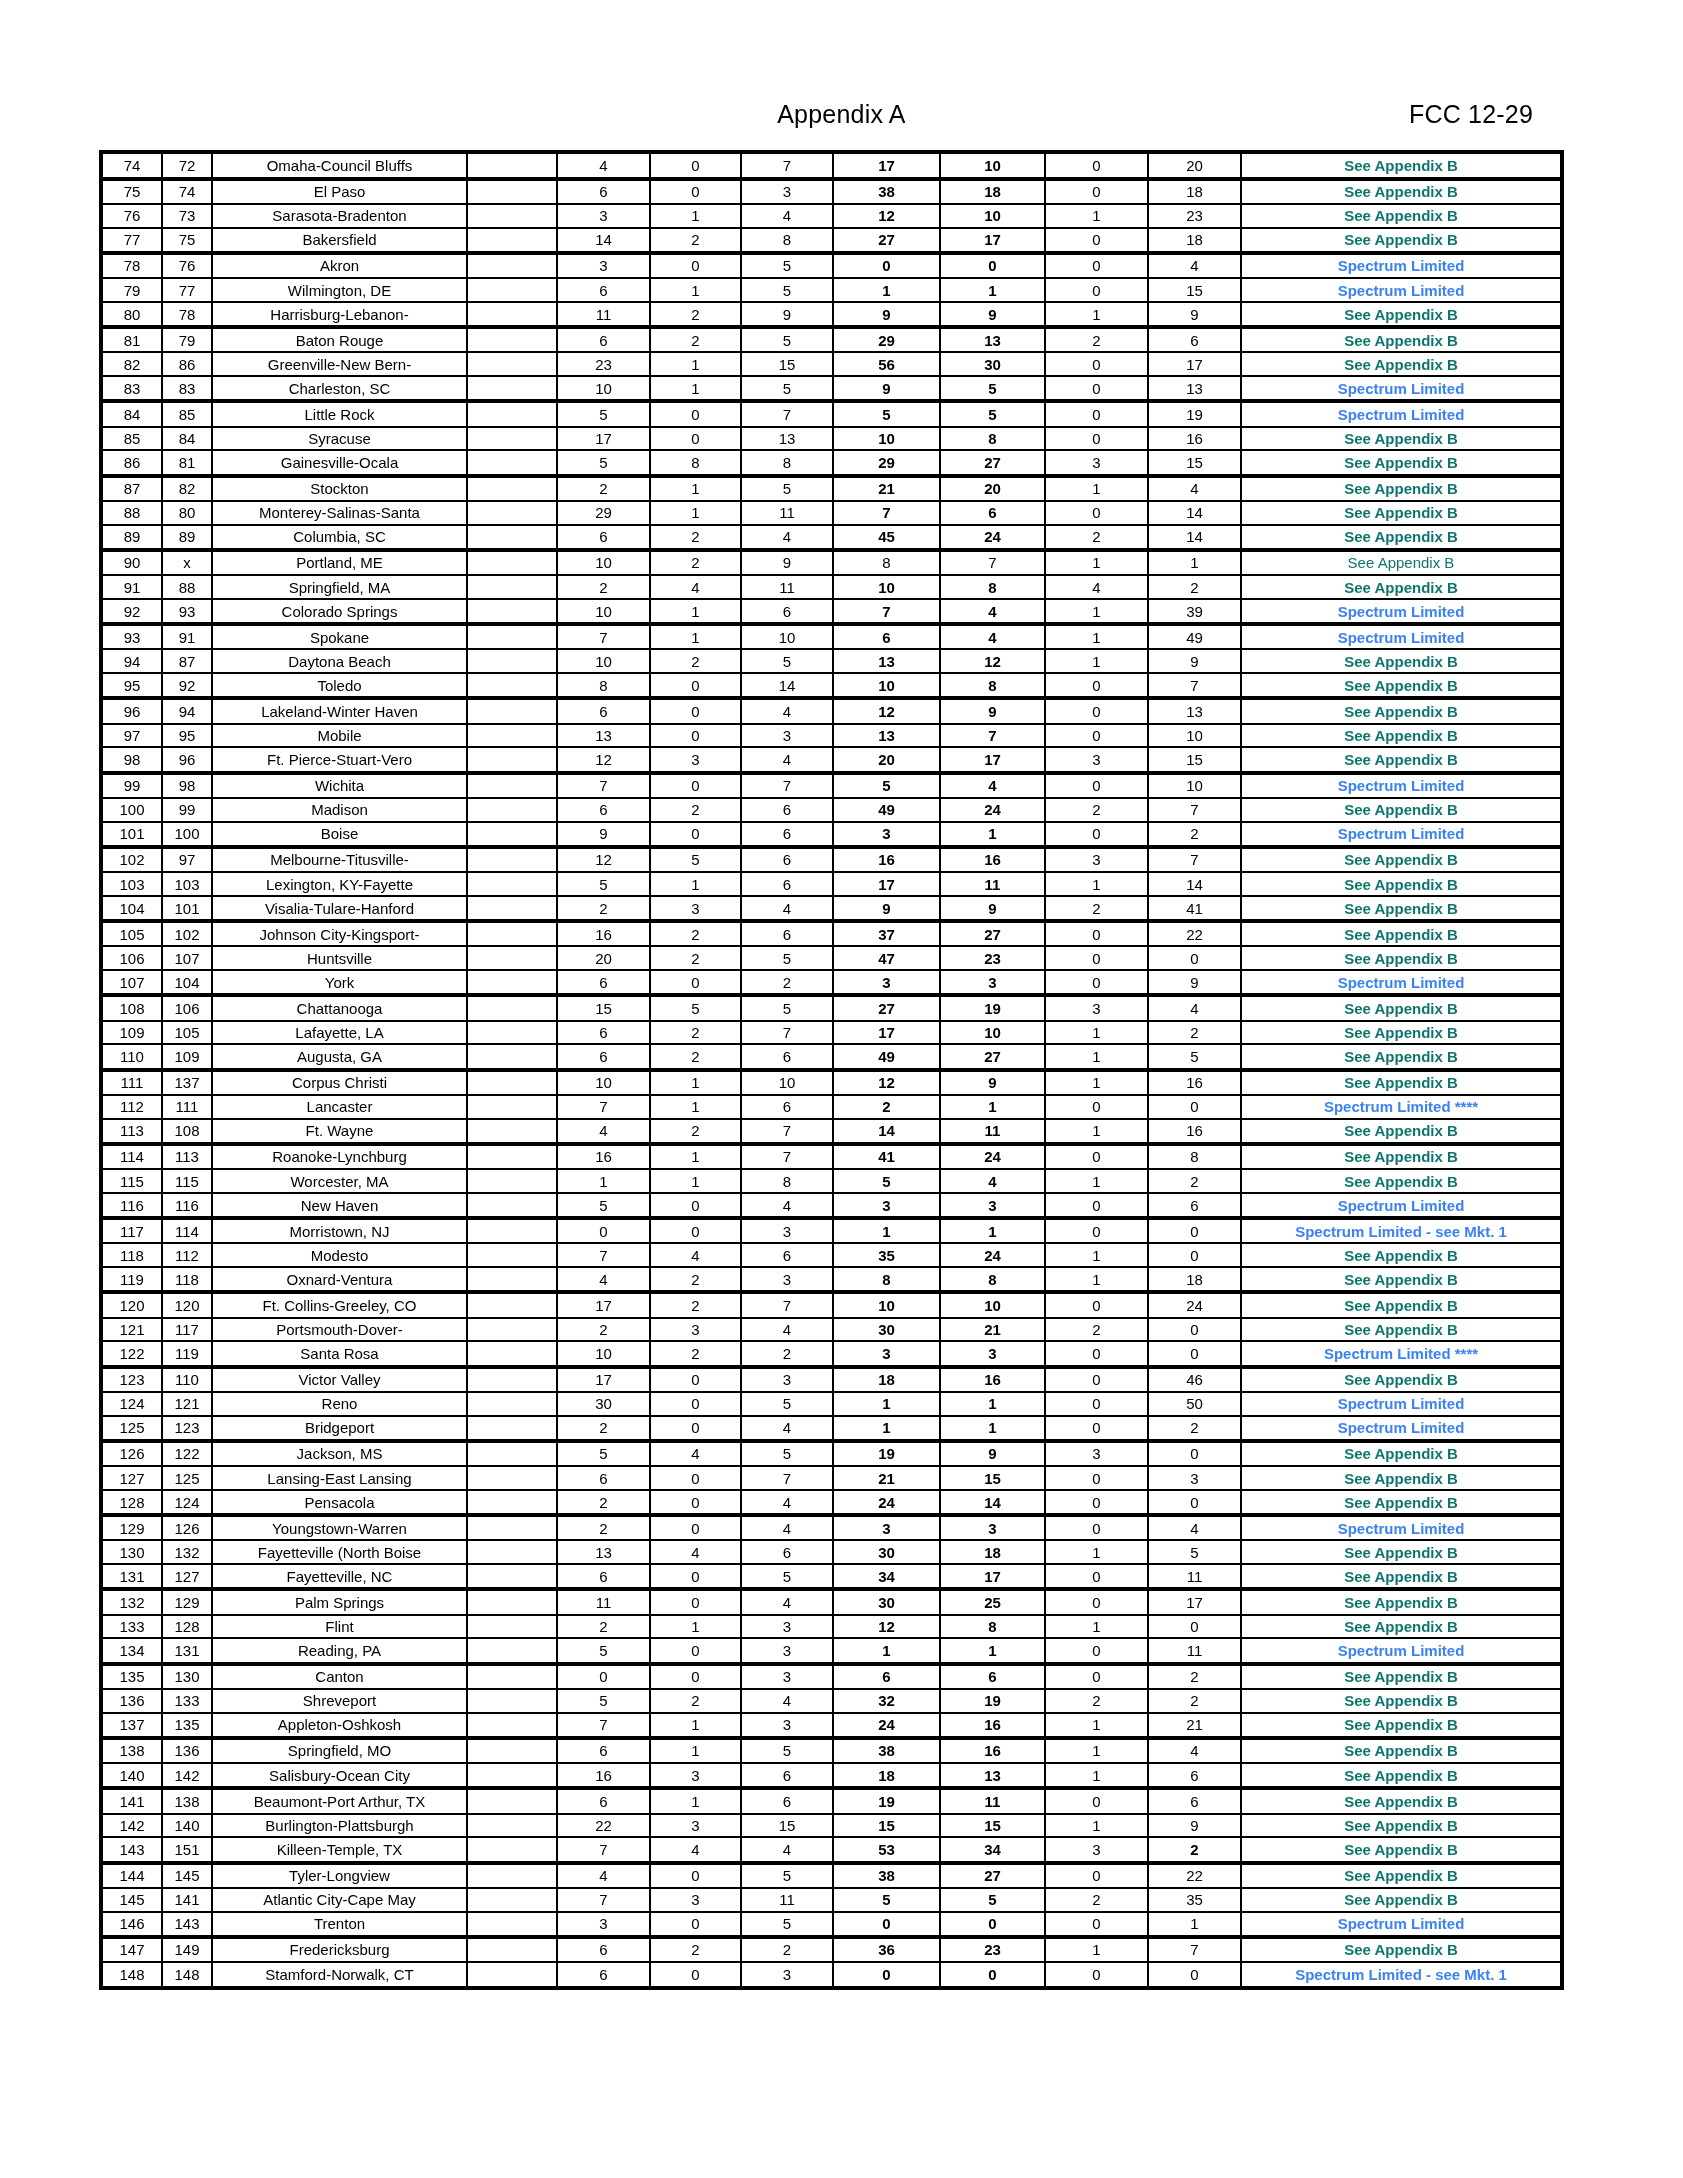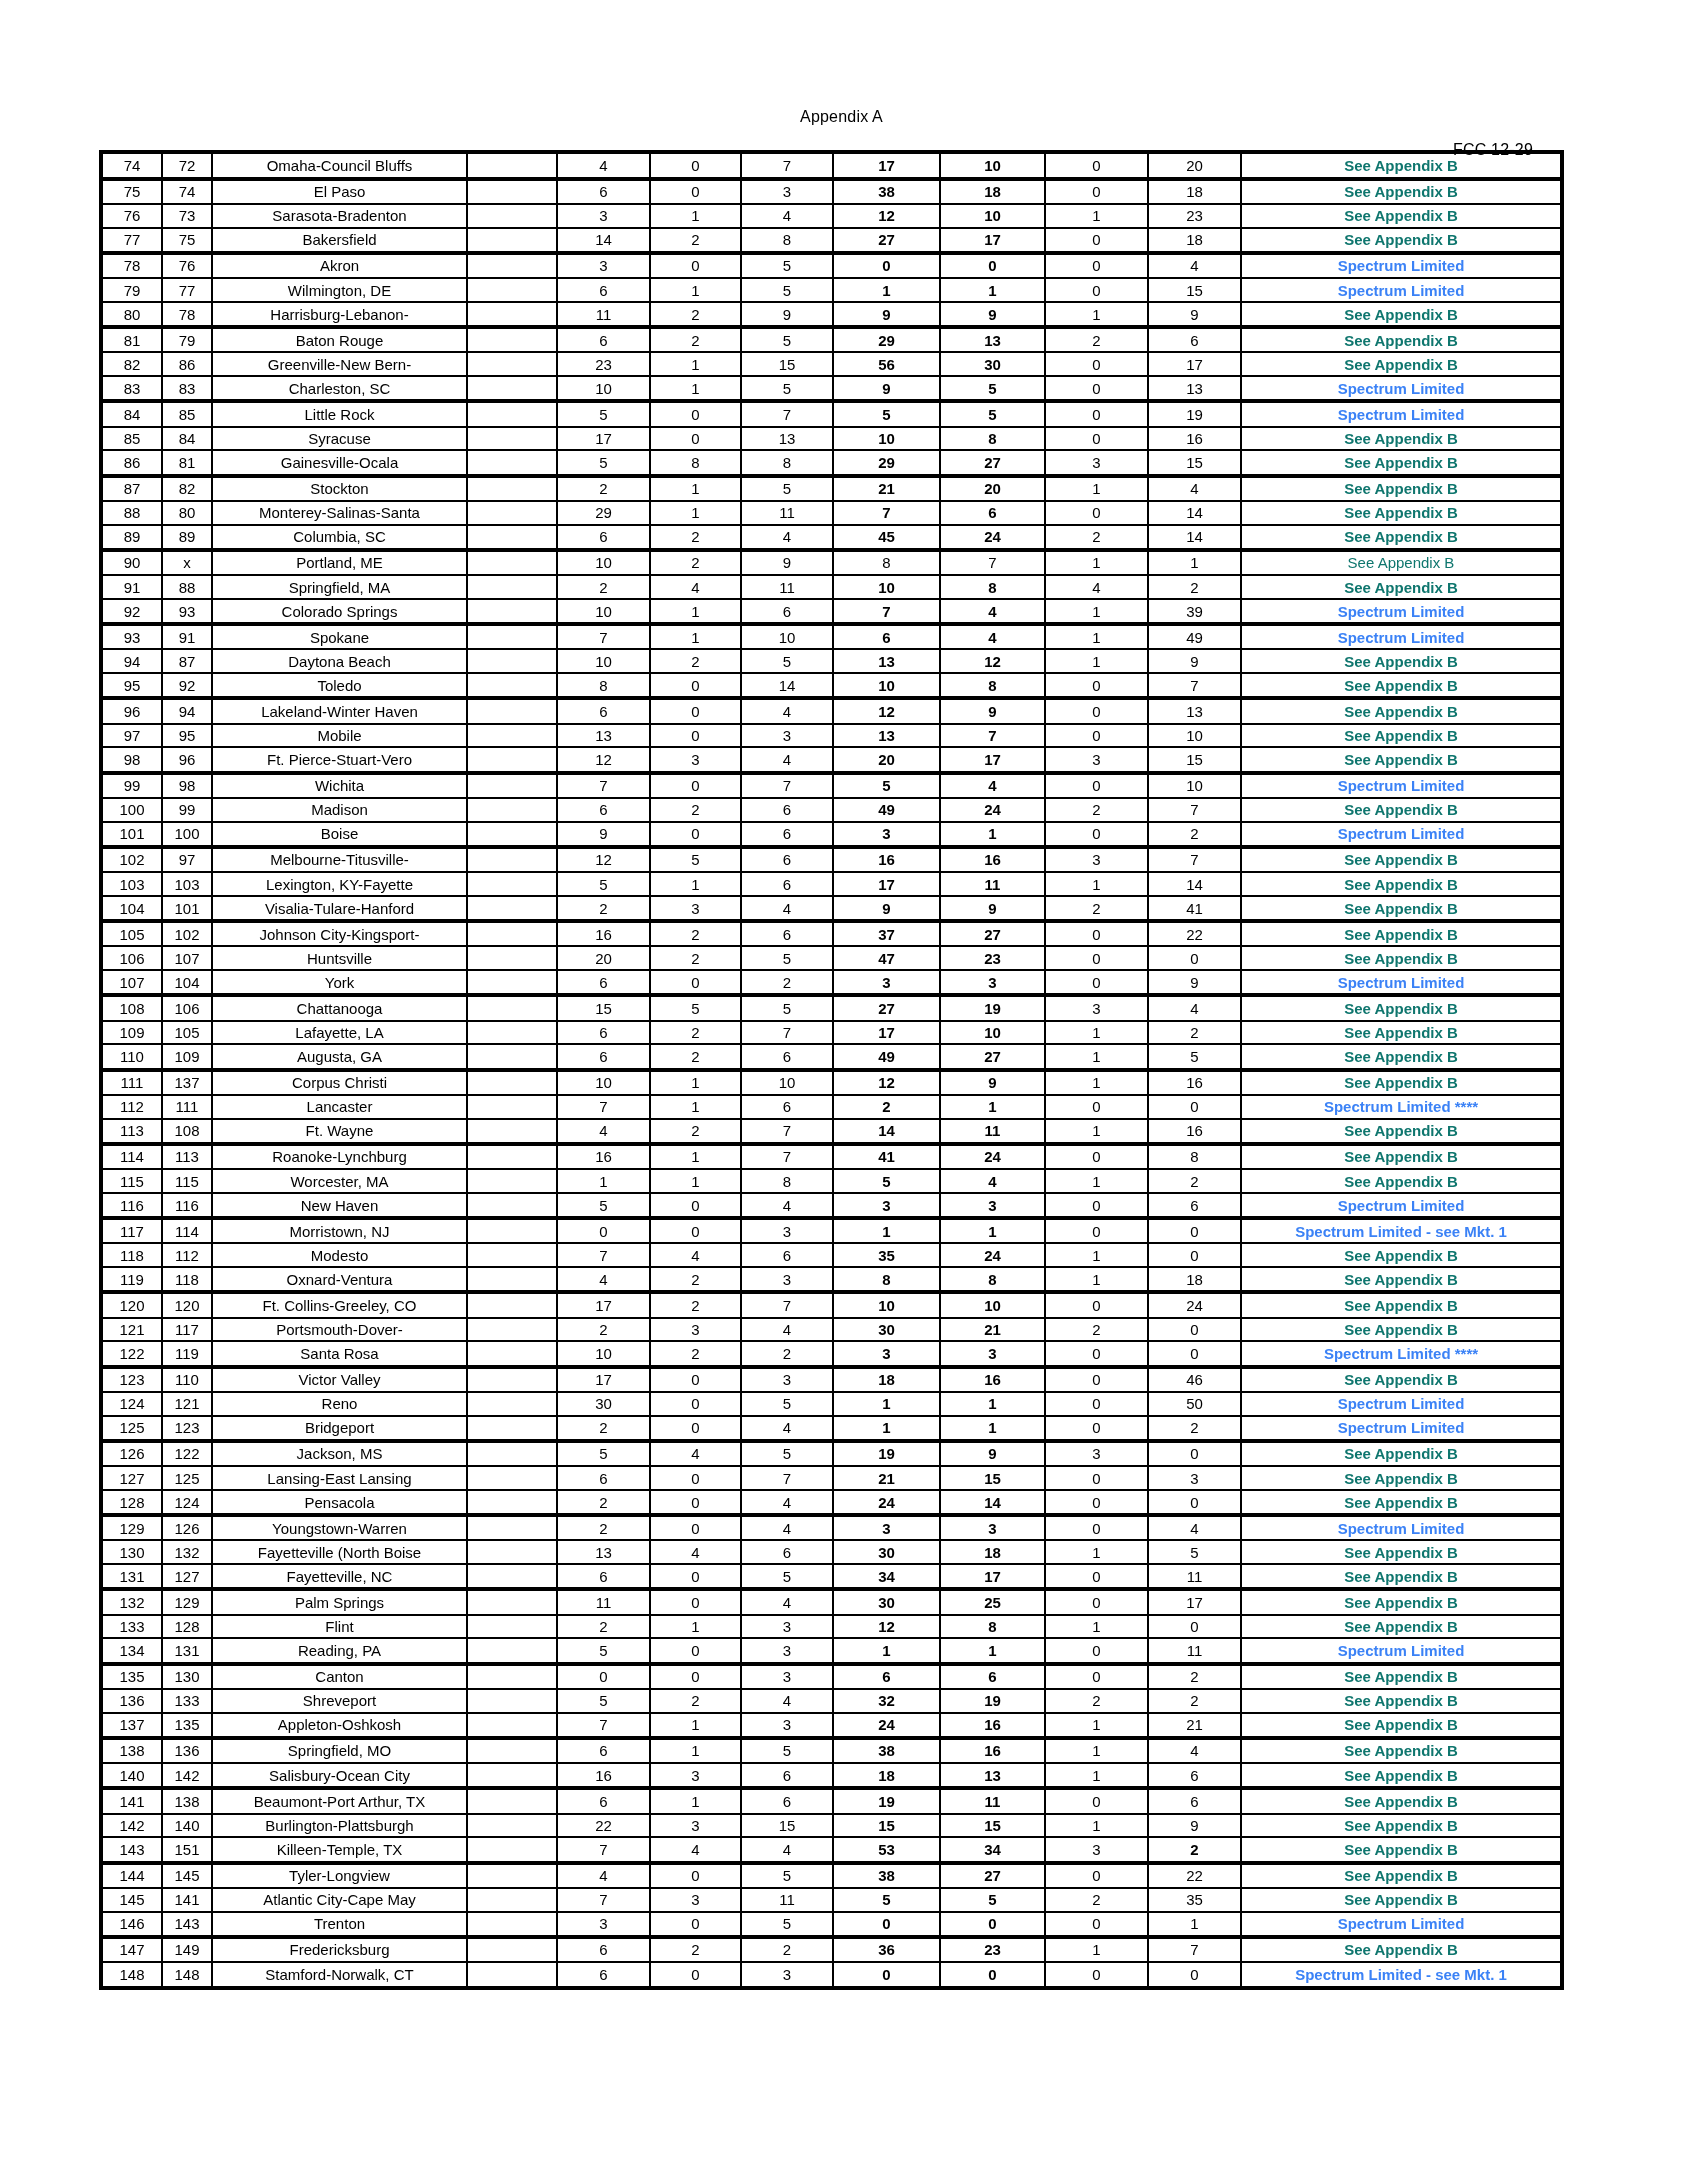--- a/index.html
+++ b/index.html
@@ -1,22 +1,22 @@
 <!DOCTYPE html>
 <html><head>
 <meta charset="utf-8">
 <style>
   html,body{margin:0;padding:0;}
   body{
     width:1683px;height:2178px;background:#ffffff;position:relative;
     font-family:"Liberation Sans", sans-serif;color:#000000;
   }
-  .page-header{position:absolute;top:108px;font-size:16px;letter-spacing:0.2px;}
+  .page-header{position:absolute;top:100px;font-size:25px;letter-spacing:0.2px;}
   .hdr-center{left:0;right:0;text-align:center;}
-  .hdr-right{right:150px;margin-top:33px;}
+  .hdr-right{right:150px;}
   .tblwrap{position:absolute;left:99px;top:150px;}
   table.mkt{
     border-collapse:collapse;table-layout:fixed;
     width:1462px;height:1840px;
     border:4px solid #000;
   }
   table.mkt td{
     border:2px solid #000;
     font-size:15px;line-height:1;
     padding:0;text-align:center;

